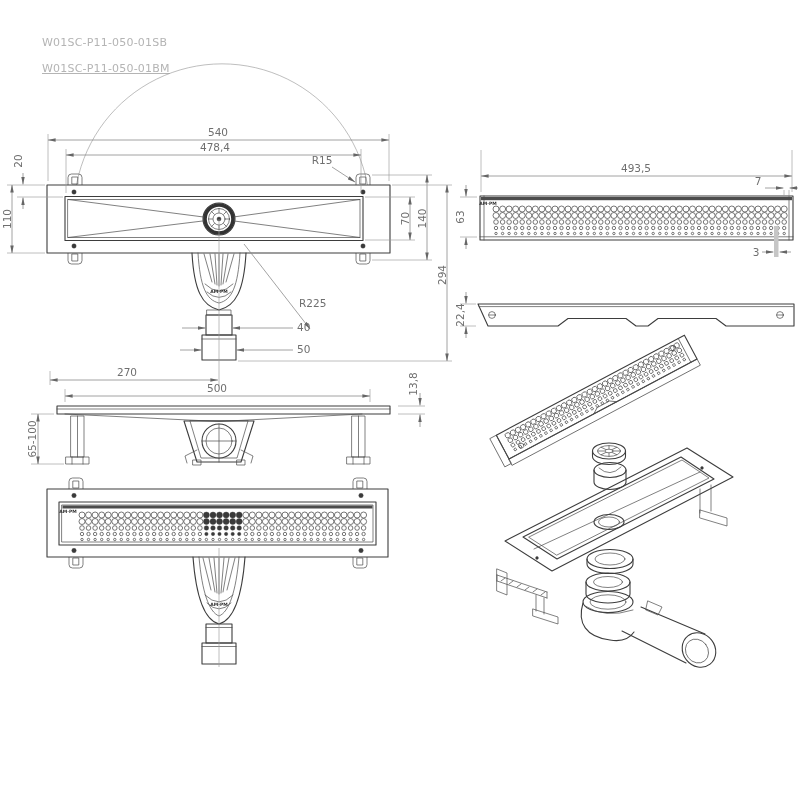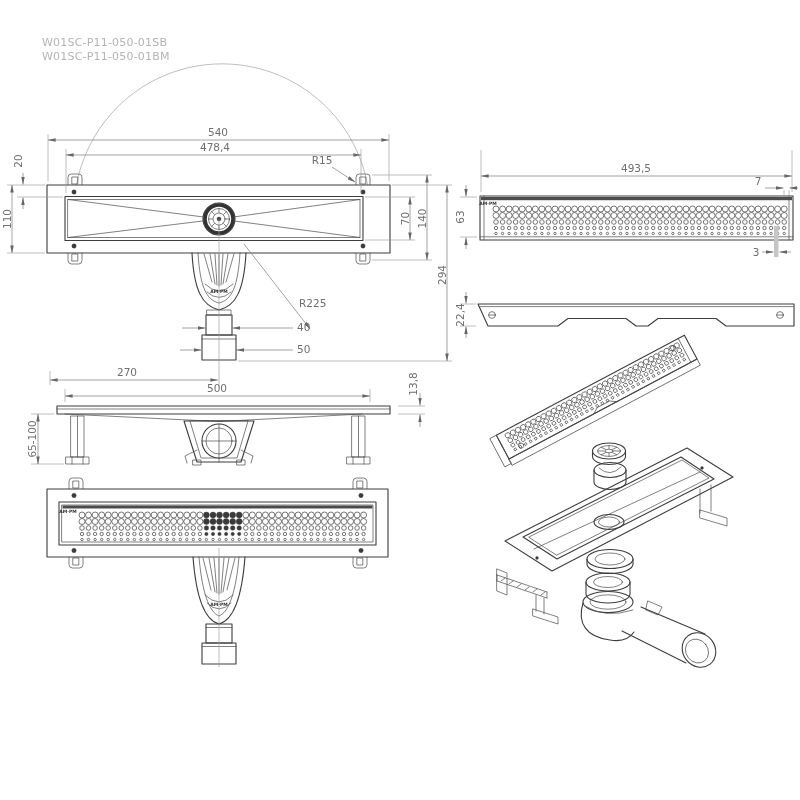--- a/index.html
+++ b/index.html
@@ -3,21 +3,21 @@
 <meta charset="utf-8">
 <style>
   :root{
     --line:#3d3d3d; --line2:#4a4a4a; --dim:#6f6f6f; --dimline:#8b8b8b;
     --ext:#9a9a9a; --pn:#b4b4b4; --band:#4c4c4c; --slot:#c6c6c6; --bg:#ffffff;
   }
   html,body{margin:0;padding:0;background:#e8e8e8;}
   .canvas{position:relative;width:800px;height:800px;background:var(--bg);overflow:hidden;
           font-family:"DejaVu Sans",sans-serif;}
   .pn{position:absolute;left:42px;color:var(--pn);font-size:11px;line-height:14px;letter-spacing:.2px;}
-  .pn1{top:36px;} .pn2{top:50px;}
+  .pn1{top:36px;} .pn2{top:62px;text-decoration:underline;}
   svg{position:absolute;left:0;top:0;}
   .ln{stroke:var(--line);stroke-width:1.1;fill:none;stroke-linejoin:round;stroke-linecap:round;}
   .lnf{stroke:var(--line);stroke-width:1.1;fill:#fff;stroke-linejoin:round;}
   .ln2{stroke:var(--line2);stroke-width:.7;fill:none;stroke-linejoin:round;stroke-linecap:round;}
   .ext{stroke:var(--ext);stroke-width:.65;fill:none;}
   .dml{stroke:var(--dimline);stroke-width:.8;fill:none;}
   .dim{fill:var(--dim);font-size:10.5px;font-family:"DejaVu Sans",sans-serif;}
   .logo{fill:#2f2f2f;font-size:4.5px;font-weight:bold;text-anchor:middle;font-family:"DejaVu Sans",sans-serif;}
   .hole{stroke:var(--line2);stroke-width:.75;fill:none;}
   .holeD{fill:#3a3a3a;stroke:#3a3a3a;stroke-width:.4;}

